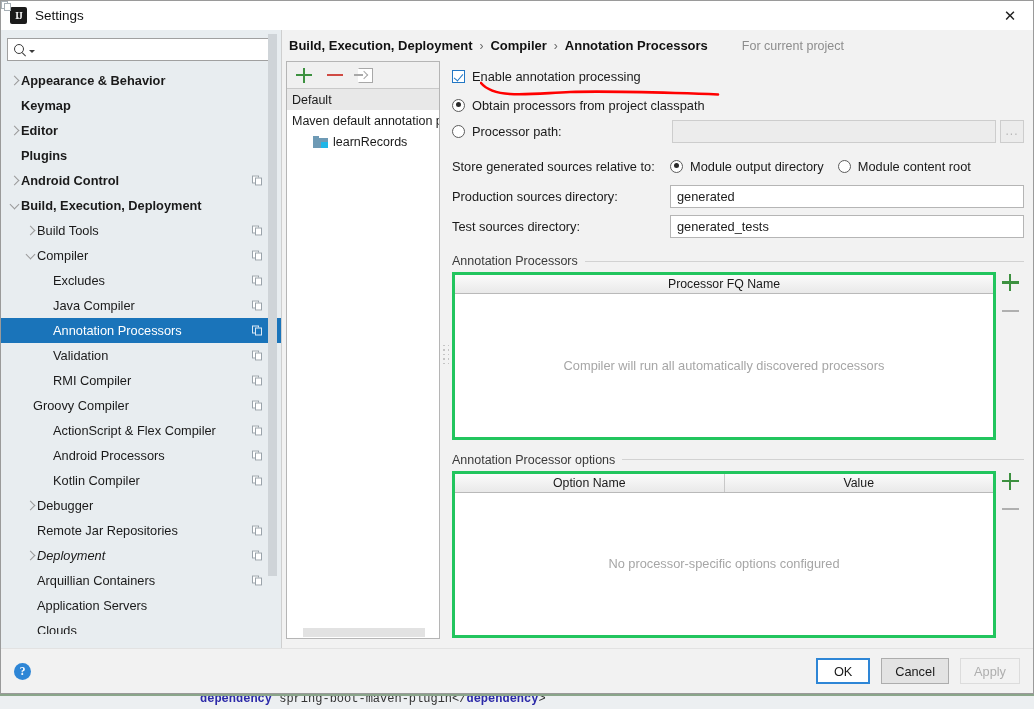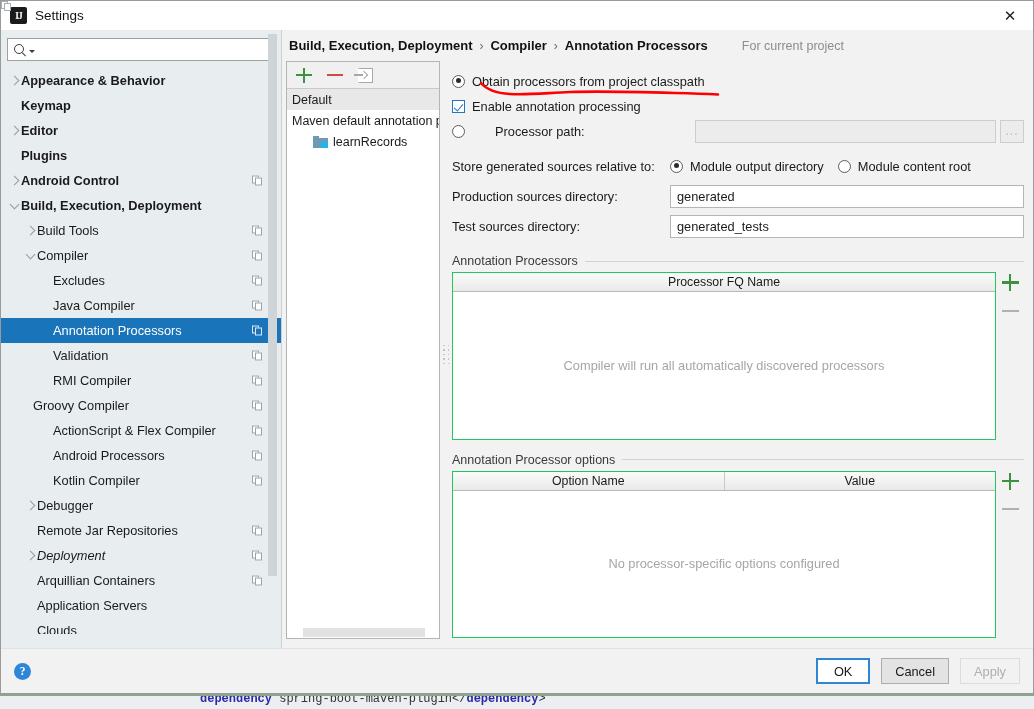--- a/index.html
+++ b/index.html
@@ -278,21 +278,21 @@
     margin-top: 13px; display: flex; flex-direction: column; min-height: 0;
   }
   .group-title {
     display: flex; align-items: center; gap: 7px;
     font-size: 12.5px; color: #3a3a3a; margin-bottom: 4px;
   }
   .group-title .line { flex: 1; height: 1px; background: #d2d2d2; }
 
   .table-wrap { display: flex; }
   .table {
-    flex: 1; border: 1px solid #22c55e; background: #fff;
+    flex: 1; border: 3px solid #22c55e; background: #fff;
     display: flex; flex-direction: column; min-width: 0;
   }
   .thead {
     display: flex; height: 19px; flex: none;
     background: linear-gradient(#fbfbfb, #e9e9e9);
     border-bottom: 1px solid #b9b9b9;
   }
   .th {
     flex: 1; display: flex; align-items: center; justify-content: center;
     font-size: 12.3px; color: #1a1a1a;
@@ -619,33 +619,33 @@
               </span>
             <span>
                 <i></i>
                 <i></i>
               </span>
           </span>
         </div>
 
         <div class="settings-pane">
 
+          <div class="row cb-row">
+            <span class="checkbox checked"></span>
+            <span class="lbl">Enable annotation processing</span>
+          </div>
+
           <div class="row radio-row" style="margin-top:4px;">
             <span class="radio sel"></span>
             <span class="lbl">Obtain processors from project classpath</span>
           </div>
 
-          <div class="row cb-row">
-            <span class="checkbox checked"></span>
-            <span class="lbl">Enable annotation processing</span>
-          </div>
-
           <div class="row radio-row">
             <span class="radio"></span>
-            <span class="lbl" style="width:200px;margin-left:23px;">Processor path:</span>
+            <span class="lbl" style="width:200px;">Processor path:</span>
             <span class="field disabled" style="flex:1;"></span>
             <span class="browse-btn">...</span>
           </div>
 
           <div class="row" style="height:30px;margin-top:7px;">
             <span class="label-col">Store generated sources relative to:</span>
             <span class="radio sel"></span>
             <span class="lbl" style="margin-right:14px;">Module output directory</span>
             <span class="radio"></span>
             <span class="lbl">Module content root</span>

